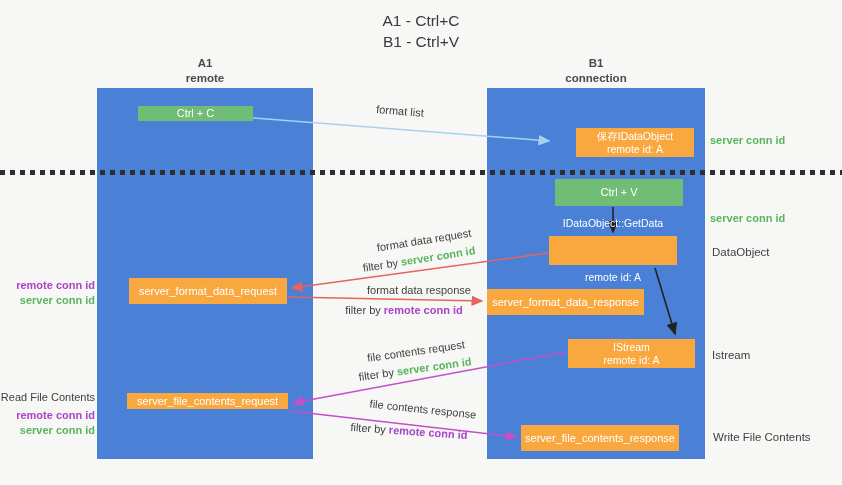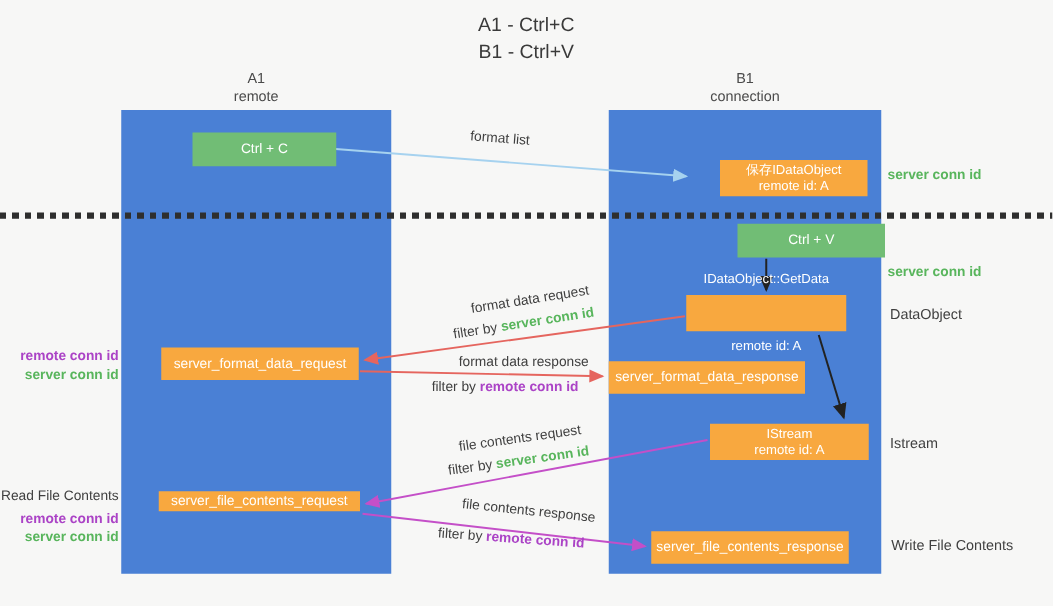--- a/index.html
+++ b/index.html
@@ -9,21 +9,21 @@
     width:842px;height:485px;
     position:relative;overflow:hidden;
     color:#3e3e3e;
   }
   .abs{position:absolute;}
   .title{
     left:0;top:10px;width:842px;text-align:center;
     font-size:15.5px;color:#3a3a3a;line-height:21px;
   }
   .lane-header{
-    text-align:center;font-size:11.5px;color:#4a4a4a;line-height:15px;top:56px;width:216px;
+    text-align:center;font-size:11.5px;color:#4a4a4a;line-height:15px;top:56px;width:216px;font-weight:bold;
   }
   .lane{
     top:88px;height:371px;background:#4a80d5;
   }
   .dotline{
     left:0;top:170px;width:842px;height:5px;
     background:repeating-linear-gradient(90deg,#2e2e2e 0 5px,transparent 5px 10px);
   }
   .node{
     display:flex;flex-direction:column;align-items:center;justify-content:center;
@@ -80,30 +80,30 @@
   </defs>
   <line x1="253" y1="118" x2="549" y2="141" stroke="#a6d2ef" stroke-width="1.5" marker-end="url(#m-blue)"></line>
   <line x1="613" y1="207" x2="613" y2="232" stroke="#222222" stroke-width="1.6" marker-end="url(#m-black)"></line>
   <line x1="655" y1="268" x2="675" y2="334" stroke="#222222" stroke-width="1.6" marker-end="url(#m-black)"></line>
   <line x1="548" y1="253" x2="292" y2="288" stroke="#e5655e" stroke-width="1.5" marker-end="url(#m-red)"></line>
   <line x1="288" y1="297" x2="482" y2="301" stroke="#e5655e" stroke-width="1.5" marker-end="url(#m-red)"></line>
   <line x1="566" y1="352" x2="293" y2="403" stroke="#c44fc8" stroke-width="1.5" marker-end="url(#m-mag)"></line>
   <line x1="290" y1="411" x2="516" y2="437" stroke="#c44fc8" stroke-width="1.5" marker-end="url(#m-mag)"></line>
 </svg>
 
-<div class="abs node green" style="left:154px;top:106px;width:115px;height:27px;">
+<div class="abs node green" style="left:138px;top:106px;width:115px;height:15px;">
   <span>Ctrl + C</span>
 </div>
 
 <div class="abs node orange" style="left:555px;top:128px;width:118px;height:29px;font-size:10.5px;margin-left:21px;">
   <span>保存IDataObject</span>
   <span>remote id: A</span>
 </div>
 
-<div class="abs node green" style="left:555px;top:179px;width:118px;height:27px;margin-left:35px;">
+<div class="abs node green" style="left:555px;top:179px;width:128px;height:27px;">
   <span>Ctrl + V</span>
 </div>
 
 <div class="abs node orange" style="left:549px;top:236px;width:128px;height:29px;font-size:10.5px;gap:41px;">
   <span>IDataObject::GetData</span>
   <span>remote id: A</span>
 </div>
 
 <div class="abs node orange" style="left:129px;top:278px;width:158px;height:26px;">
   <span>server_format_data_request</span>

